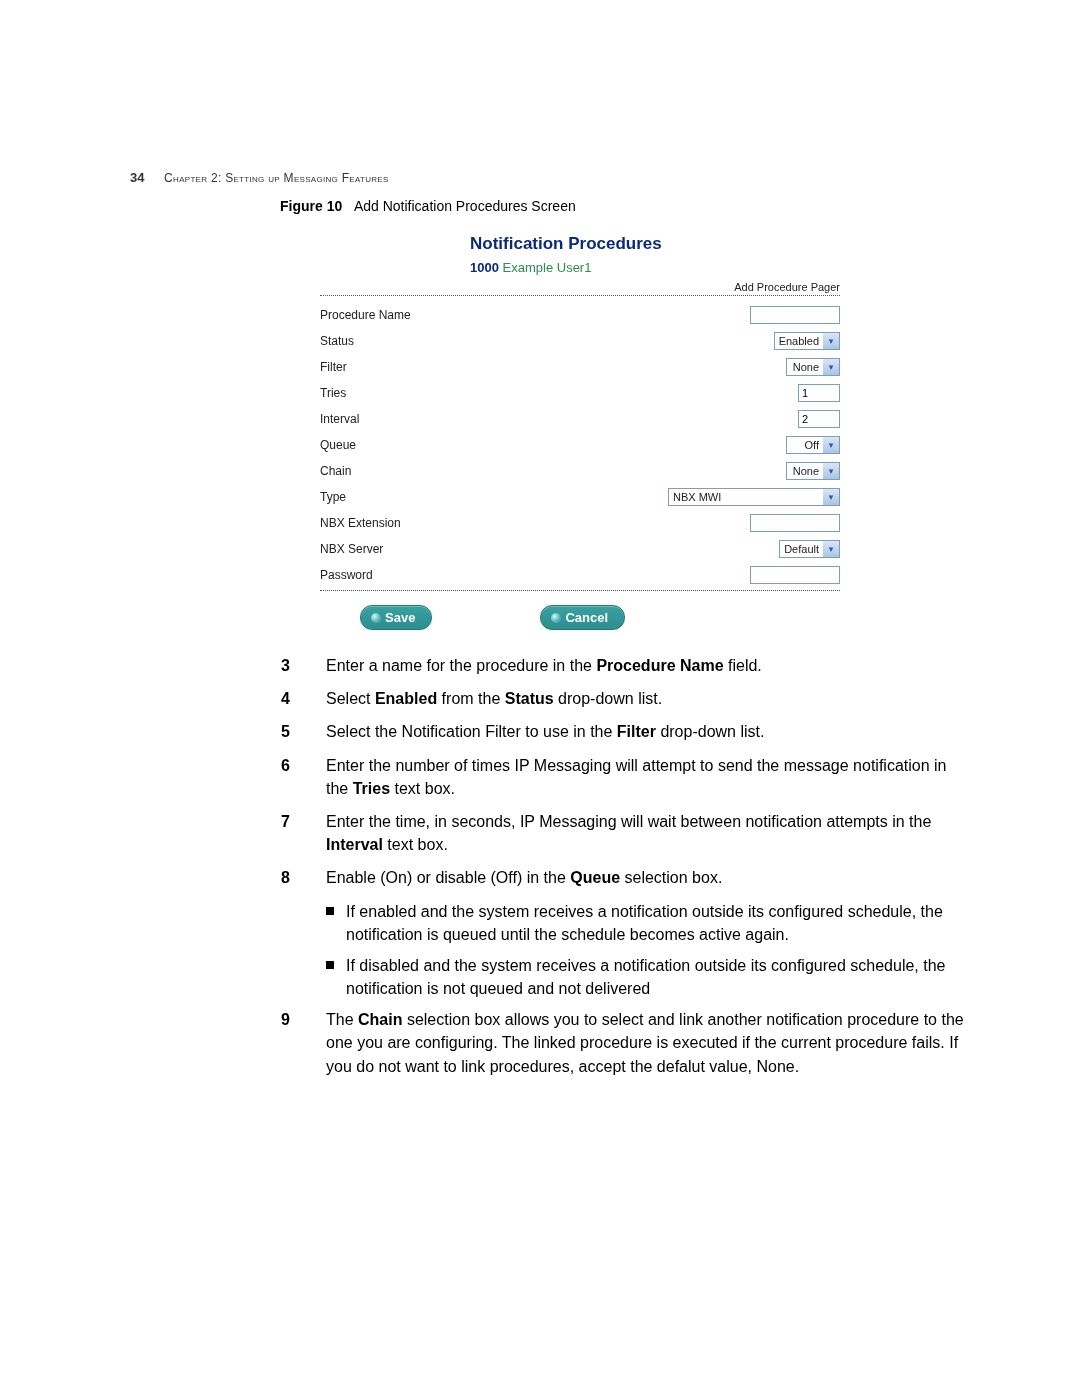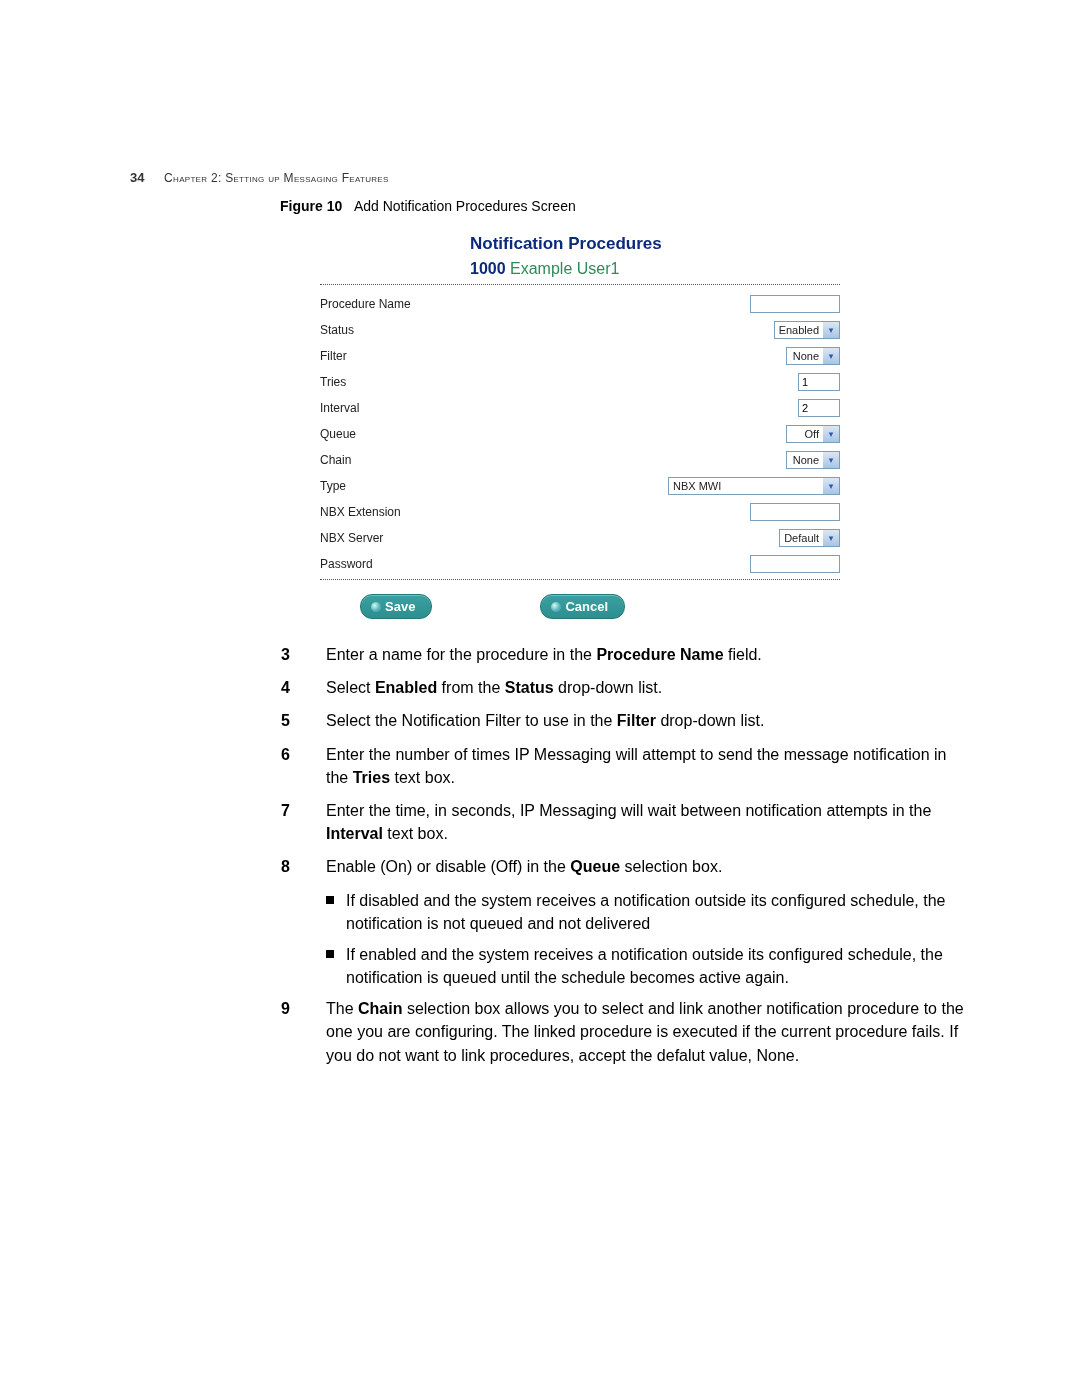--- a/index.html
+++ b/index.html
@@ -47,21 +47,21 @@
   .np-title {
     font-family: Arial, sans-serif;
     font-weight: bold;
     font-size: 17px;
     color: #0b2a7a;
     text-align: left;
     margin-left: 150px;
   }
   .np-sub {
     margin: 6px 0 6px 150px;
-    font-size: 16px;
+    font-size: 13px;
   }
   .np-sub .ext { font-weight: bold; color:#0b2a7a; }
   .np-sub .usr { color: #2e8b57; }
   .add-line {
     text-align: right;
     font-size: 11px;
     color: #222;
     margin-bottom: 2px;
   }
   .dotted {
@@ -183,20 +183,21 @@
     <span class="fb">Figure 10</span>
     &nbsp;&nbsp;<span>Add Notification Procedures Screen</span>
   </div>
 
   <div class="screenshot">
     <div class="np-title">Notification Procedures</div>
     <div class="np-sub">
       <span class="ext">1000</span>
       <span class="usr">Example User1</span>
     </div>
+    <div class="add-line">Add Procedure Pager</div>
     <hr class="dotted">
 
     <div class="row">
       <span class="lbl">Procedure Name</span>
       <input class="tx w90" type="text" value="" style="">
     </div>
 
     <div class="row">
       <span class="lbl">Status</span>
       <span class="sel-wrap">
@@ -318,26 +319,26 @@
 
     <div class="step">
       <div class="num">8</div>
       <div class="body">
         <span>Enable (On) or disable (Off) in the </span><b>Queue</b><span> selection box.</span>
       </div>
     </div>
 
     <div class="sub">
       <span class="sq"></span>
-      <span>If disabled and the system receives a notification outside its configured schedule, the notification is not queued and not delivered</span>
+      <span>If enabled and the system receives a notification outside its configured schedule, the notification is queued until the schedule becomes active again.</span>
     </div>
 
     <div class="sub">
       <span class="sq"></span>
-      <span>If enabled and the system receives a notification outside its configured schedule, the notification is queued until the schedule becomes active again.</span>
+      <span>If disabled and the system receives a notification outside its configured schedule, the notification is not queued and not delivered</span>
     </div>
 
     <div class="step">
       <div class="num">9</div>
       <div class="body">
         <span>The </span><b>Chain</b><span> selection box allows you to select and link another notification procedure to the one you are configuring. The linked procedure is executed if the current procedure fails. If you do not want to link procedures, accept the defalut value, None.</span>
       </div>
     </div>
 
   </div>

